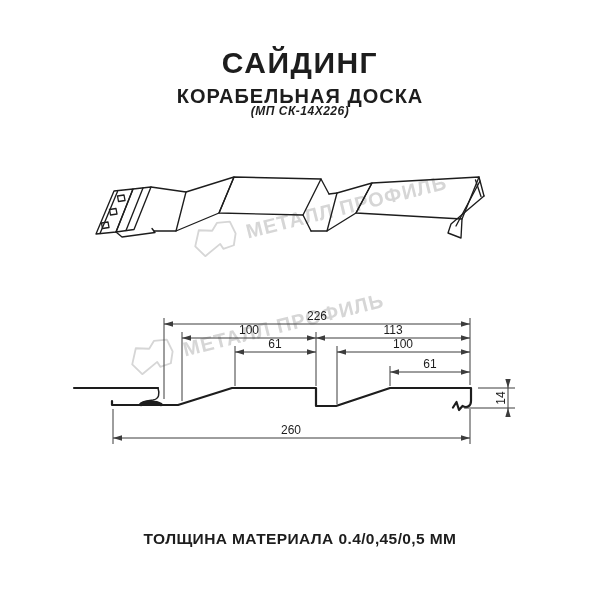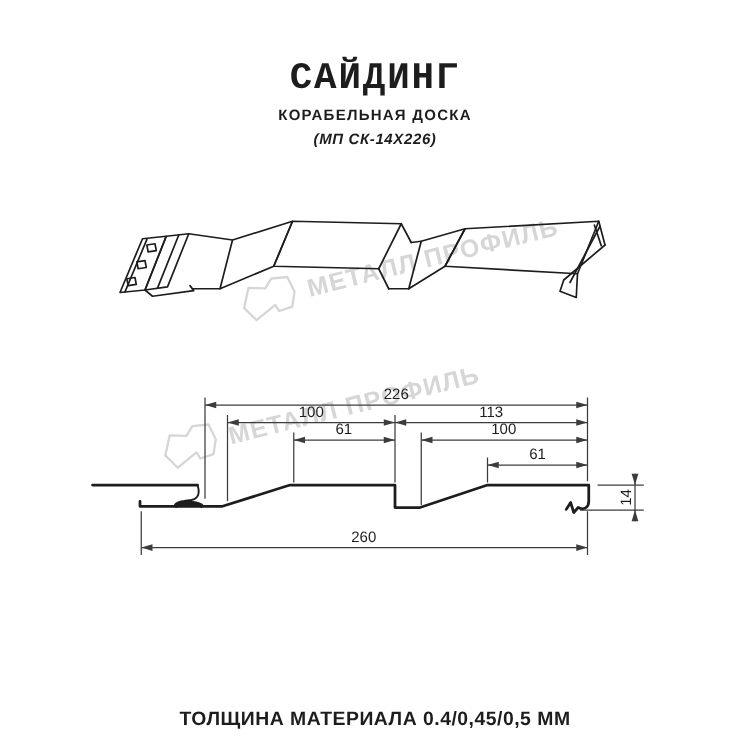--- a/index.html
+++ b/index.html
@@ -13,25 +13,25 @@
     width:600px;height:600px;position:relative;overflow:hidden;
     background:var(--c-background);
     font-family:"Liberation Sans","DejaVu Sans",sans-serif;
     color:var(--c-line);
   }
   .abs{position:absolute;}
   
   .header{left:0;top:0;width:600px;text-align:center;}
   .title{
     position:absolute;left:0;top:46px;width:600px;
-    font-size:30px;font-weight:800;letter-spacing:1.5px;font-family:Liberation Mono, monospace;
+    font-size:30px;font-weight:800;letter-spacing:1.5px;
   }
   .subtitle{
     position:absolute;left:0;top:85px;width:600px;
-    font-size:12px;font-weight:700;letter-spacing:1px;
+    font-size:20px;font-weight:700;letter-spacing:1px;
   }
   .model{
     position:absolute;left:0;top:104px;width:600px;
     font-size:12px;font-weight:700;letter-spacing:.5px;font-style:italic;
   }
   
   .watermark{
     display:flex;align-items:center;gap:9px;
     transform:rotate(-14deg);transform-origin:left center;
     z-index:0;pointer-events:none;white-space:nowrap;
@@ -53,21 +53,21 @@
   .dim{fill:none;stroke:var(--c-dim);stroke-width:1;}
   .arr{fill:var(--c-dim);stroke:none;}
   .dimtxt{
     fill:var(--c-line);font-size:12px;font-weight:400;
     font-family:"Liberation Sans","DejaVu Sans",sans-serif;
     text-anchor:middle;
   }
   
   .footer{
     position:absolute;left:0;top:530px;width:600px;text-align:center;
-    font-size:15.5px;font-weight:600;letter-spacing:.4px;margin-top:37px;
+    font-size:15.5px;font-weight:600;letter-spacing:.4px;
   }
 </style>
 </head>
 <body>
 
 <div class="abs header">
   <div class="title">САЙДИНГ</div>
   <div class="subtitle">КОРАБЕЛЬНАЯ ДОСКА</div>
   <div class="model">(МП СК-14Х226)</div>
 </div>

